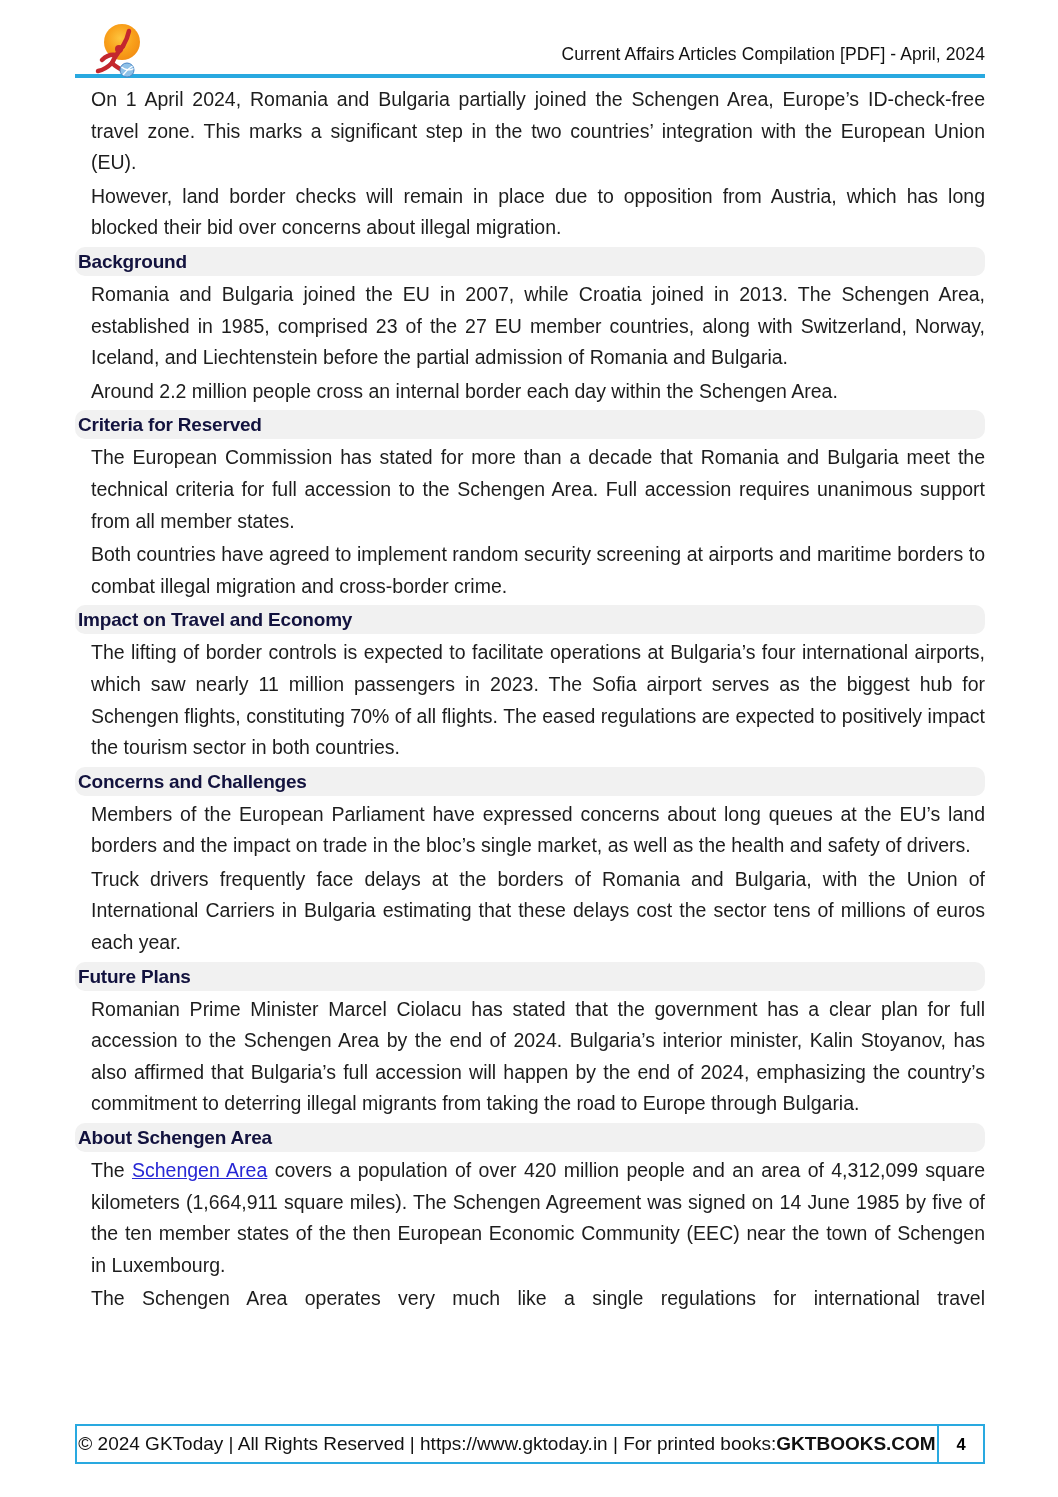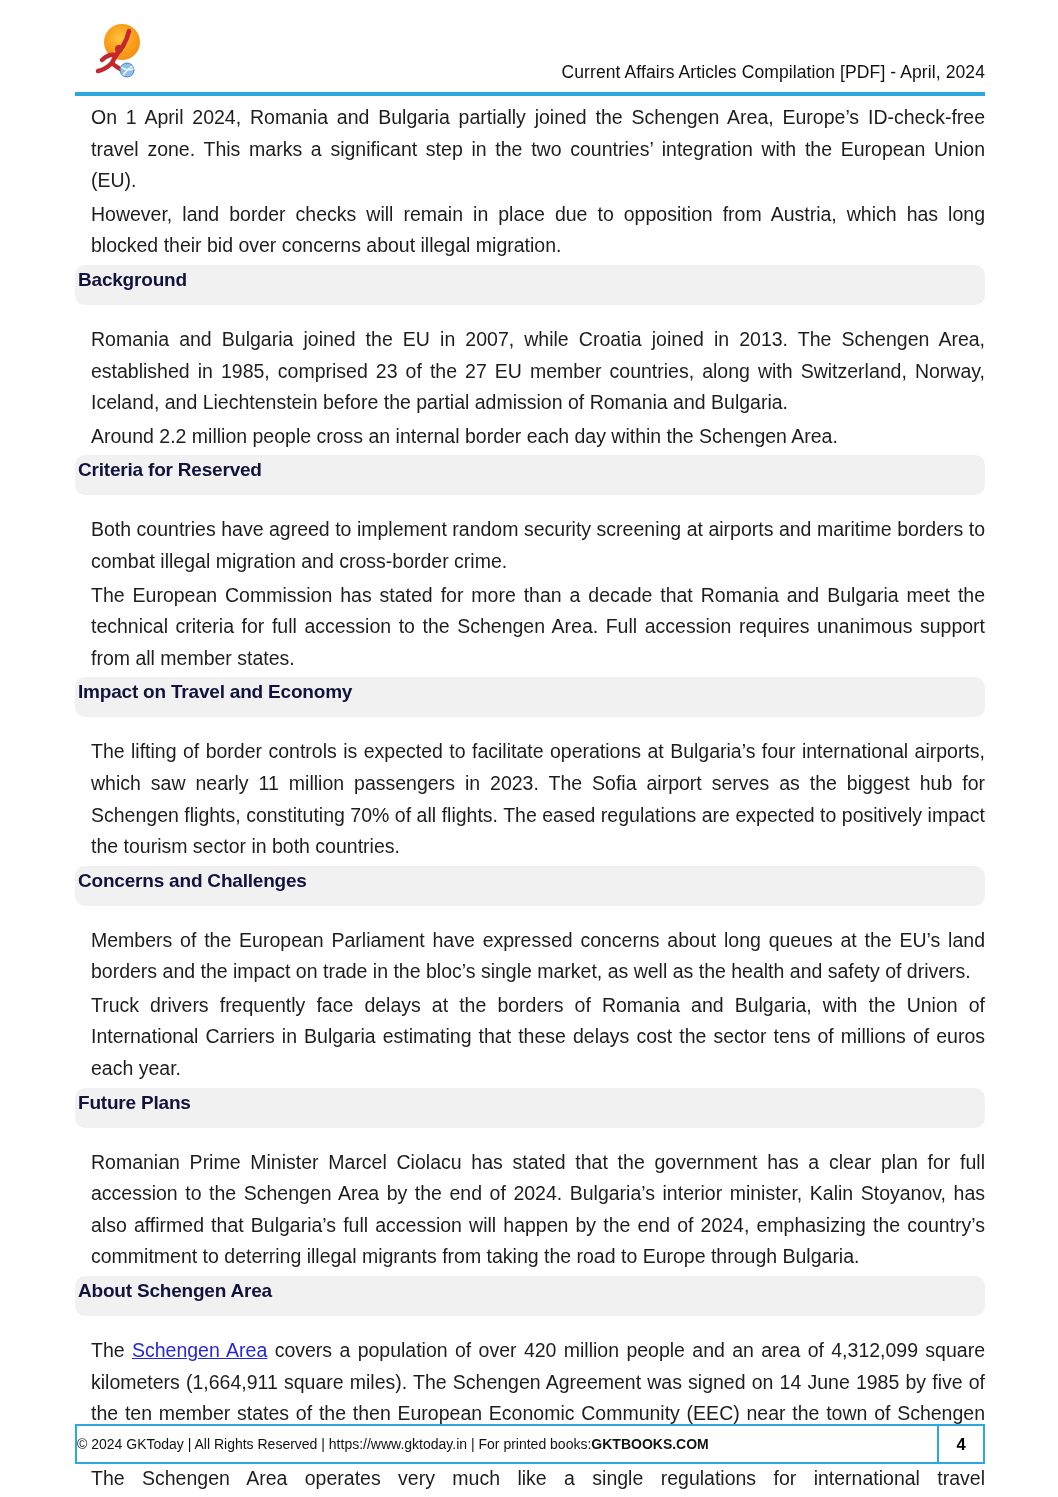--- a/index.html
+++ b/index.html
@@ -8,49 +8,49 @@
     --hfg:#12123E;
     --link:#2727D4;
   }
   *{box-sizing:border-box;}
   html,body{margin:0;padding:0;}
   body{
     width:1058px;height:1497px;position:relative;background:#ffffff;
     font-family:"Liberation Sans",sans-serif;color:#1d1d1d;overflow:hidden;
   }
   .page-header{
-    margin:0 73px 0 75px;height:96px;position:relative;
+    margin:0 73px 0 75px;height:78px;position:relative;
     border-bottom:4px solid var(--accent);
   }
   .logo{position:absolute;left:14px;top:22px;width:60px;height:56px;}
   .doc-title{
     position:absolute;right:0;bottom:9px;font-size:17.5px;color:#111111;
     font-family:"Liberation Sans",sans-serif;letter-spacing:.1px;
   }
   .content{margin:6px 73px 0 75px;}
   .content p{
     font-size:19.5px;line-height:31.6px;text-align:justify;
     margin:0 0 2px 16px;color:#1d1d1d;
   }
   .content p.stretch{text-align-last:justify;}
   .section-heading{
     background:var(--hbg);color:var(--hfg);
     font-size:19px;font-weight:700;line-height:27px;
-    padding:1px 4px 12px 3px;margin:3px 0 19px 0;
+    padding:1px 4px 1px 3px;margin:3px 0 3px 0;
     letter-spacing:-0.2px;
     border-radius:10px;
   }
   a.body-link{color:var(--link);}
   .page-footer{
     position:absolute;left:75px;top:1424px;width:910px;height:40px;
     border:2px solid var(--accent);display:flex;align-items:stretch;background:#fff;
   }
   .footer-main{
-    flex:1;display:flex;align-items:center;justify-content:flex-start;
-    font-size:14px;color:#111;white-space:nowrap;
+    flex:1;display:flex;align-items:center;justify-content:center;
+    font-size:19px;color:#111;white-space:nowrap;
   }
   .footer-main b{font-weight:700;}
   .footer-pagecell{
     width:46px;border-left:2px solid var(--accent);
     display:flex;align-items:center;justify-content:center;
     font-size:16.5px;font-weight:700;color:#000;
   }
 </style>
 </head>
 <body>
@@ -88,22 +88,22 @@
 
 <main class="content">
   <p>On 1 April 2024, Romania and Bulgaria partially joined the Schengen Area, Europe’s ID-check-free travel zone. This marks a significant step in the two countries’ integration with the European Union (EU).</p>
   <p>However, land border checks will remain in place due to opposition from Austria, which has long blocked their bid over concerns about illegal migration.</p>
 
   <div class="section-heading">Background</div>
   <p>Romania and Bulgaria joined the EU in 2007, while Croatia joined in 2013. The Schengen Area, established in 1985, comprised 23 of the 27 EU member countries, along with Switzerland, Norway, Iceland, and Liechtenstein before the partial admission of Romania and Bulgaria.</p>
   <p>Around 2.2 million people cross an internal border each day within the Schengen Area.</p>
 
   <div class="section-heading">Criteria for Reserved</div>
+  <p>The European Commission has stated for more than a decade that Romania and Bulgaria meet the technical criteria for full accession to the Schengen Area. Full accession requires unanimous support from all member states.</p>
   <p>Both countries have agreed to implement random security screening at airports and maritime borders to combat illegal migration and cross-border crime.</p>
-  <p>The European Commission has stated for more than a decade that Romania and Bulgaria meet the technical criteria for full accession to the Schengen Area. Full accession requires unanimous support from all member states.</p>
 
   <div class="section-heading">Impact on Travel and Economy</div>
   <p>The lifting of border controls is expected to facilitate operations at Bulgaria’s four international airports, which saw nearly 11 million passengers in 2023. The Sofia airport serves as the biggest hub for Schengen flights, constituting 70% of all flights. The eased regulations are expected to positively impact the tourism sector in both countries.</p>
 
   <div class="section-heading">Concerns and Challenges</div>
   <p>Members of the European Parliament have expressed concerns about long queues at the EU’s land borders and the impact on trade in the bloc’s single market, as well as the health and safety of drivers.</p>
   <p>Truck drivers frequently face delays at the borders of Romania and Bulgaria, with the Union of International Carriers in Bulgaria estimating that these delays cost the sector tens of millions of euros each year.</p>
 
   <div class="section-heading">Future Plans</div>
   <p>Romanian Prime Minister Marcel Ciolacu has stated that the government has a clear plan for full accession to the Schengen Area by the end of 2024. Bulgaria’s interior minister, Kalin Stoyanov, has also affirmed that Bulgaria’s full accession will happen by the end of 2024, emphasizing the country’s commitment to deterring illegal migrants from taking the road to Europe through Bulgaria.</p>

